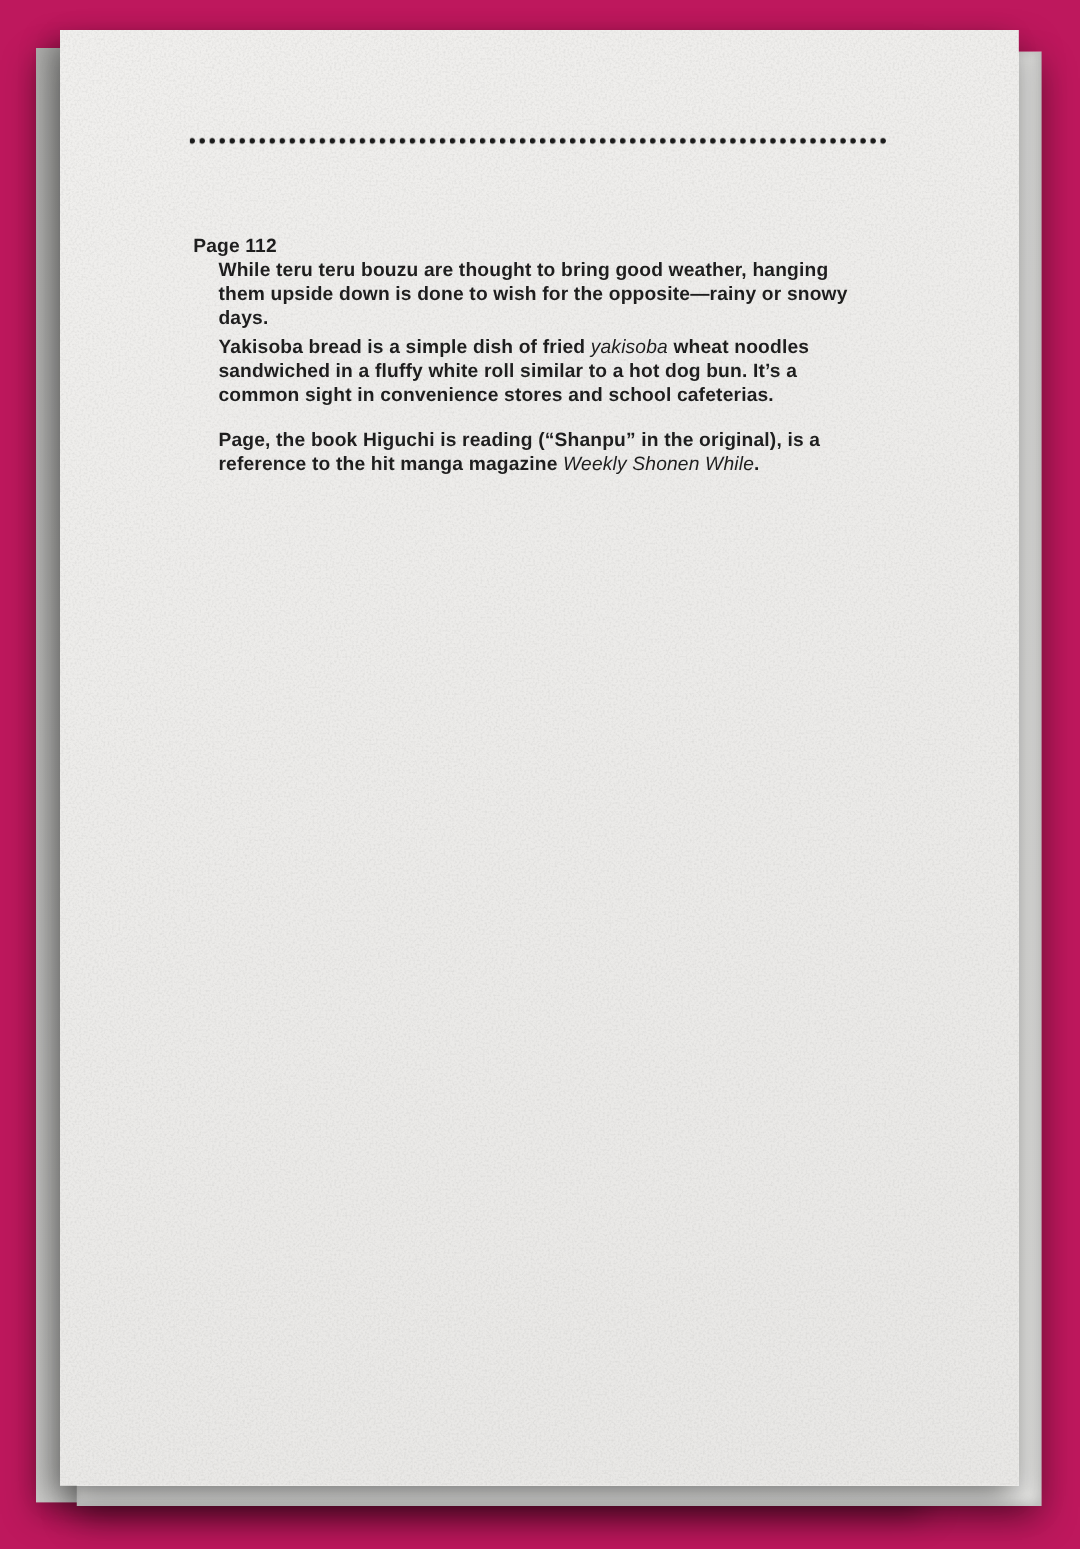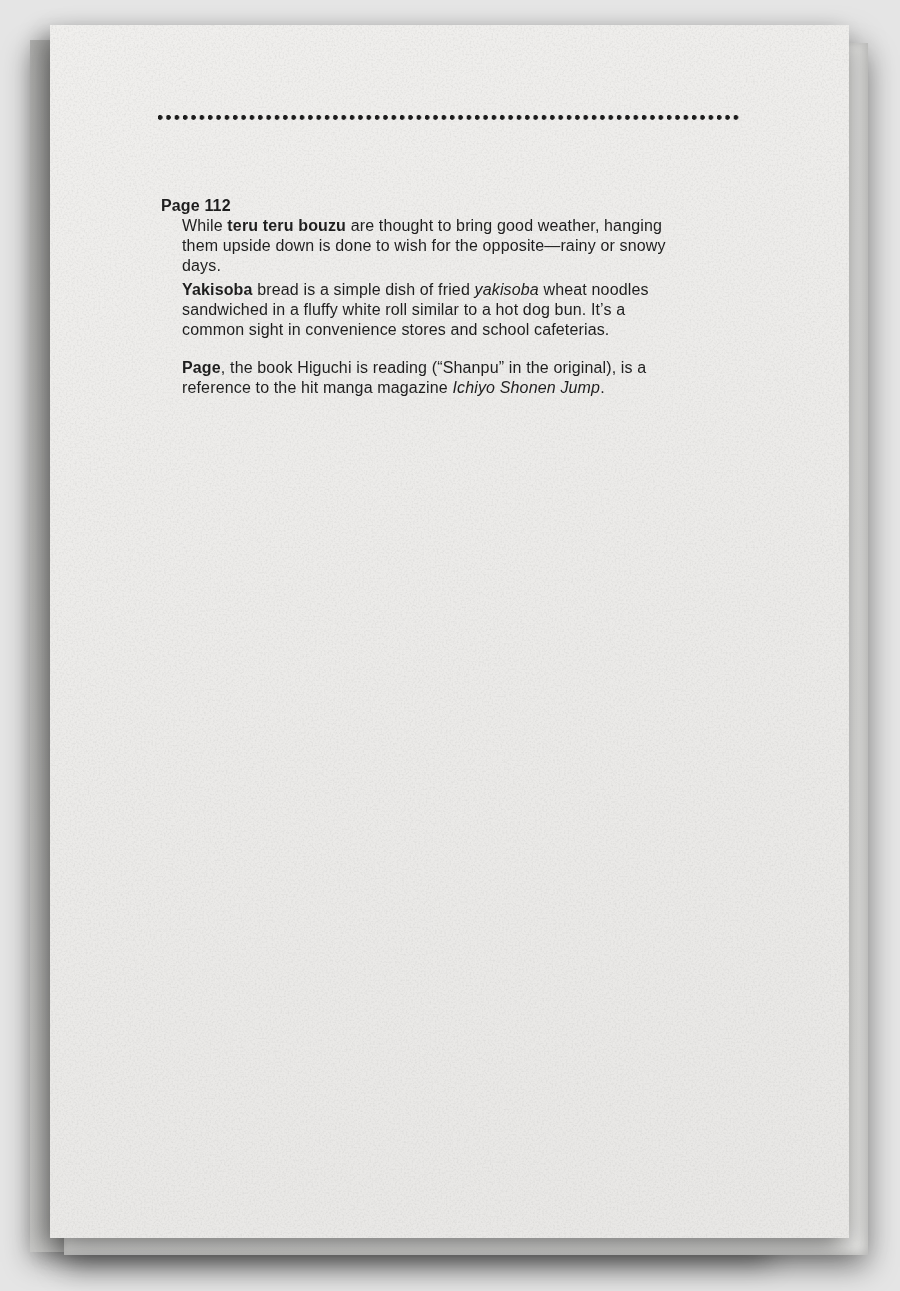--- a/index.html
+++ b/index.html
@@ -7,21 +7,21 @@
     padding: 0;
     background: #777777;
     width: 900px;
     height: 1291px;
     overflow: hidden;
   }
   .stage {
     position: relative;
     width: 900px;
     height: 1291px;
-    background: #e5e5e5;
+    background: #be185d;
   }
   .sheet {
     position: absolute;
   }
   .sheet-back-left {
     left: 30px;
     top: 40px;
     width: 740px;
     height: 1212px;
     background: linear-gradient(to bottom, #b4b4b2, #cbcbc9);
@@ -81,22 +81,22 @@
   .heading {
     font-weight: 700;
     margin: 0;
   }
   .note {
     margin: 0 0 18px 0;
     padding-left: 21px;
     white-space: pre-wrap;
   }
   .note:last-child { margin-bottom: 0; }
-  .st-n  { font-weight: 400; font-style: normal; }
-  .st-b  { font-weight: 400; font-style: normal; }
+  .st-n  { font-weight: 700; font-style: normal; }
+  .st-b  { font-weight: 700; font-style: normal; }
   .st-i  { font-weight: 400; font-style: italic; }
   .st-bi { font-weight: 700; }
 </style>
 </head>
 <body>
 
 <div class="stage">
   <div class="sheet sheet-back-left"></div>
   <div class="sheet sheet-back-right"></div>
   <div class="sheet sheet-main">
@@ -113,17 +113,17 @@
           <div class="heading">Page 112</div>
           <p class="note"><span class="st-n">While </span><span class="st-bi">teru teru bouzu</span><span class="st-n"> are thought to bring good weather, hanging
 them upside down is done to wish for the opposite—rainy or snowy
 days.</span></p>
         </div>
         <div class="section">
           <p class="note"><span class="st-bi">Yakisoba</span><span class="st-b"> bread</span><span class="st-n"> is a simple dish of fried </span><span class="st-i">yakisoba</span><span class="st-n"> wheat noodles
 sandwiched in a fluffy white roll similar to a hot dog bun. It’s a
 common sight in convenience stores and school cafeterias.</span></p>
           <p class="note"><span class="st-bi">Page</span><span class="st-n">, the book Higuchi is reading (“Shanpu” in the original), is a
-reference to the hit manga magazine </span><span class="st-i">Ichiyo Shonen Jump</span><span class="st-n">.</span></p>
+reference to the hit manga magazine </span><span class="st-i">Weekly Shonen While</span><span class="st-n">.</span></p>
         </div>
       </div>
   </div>
 </div>
 
 </body></html>

